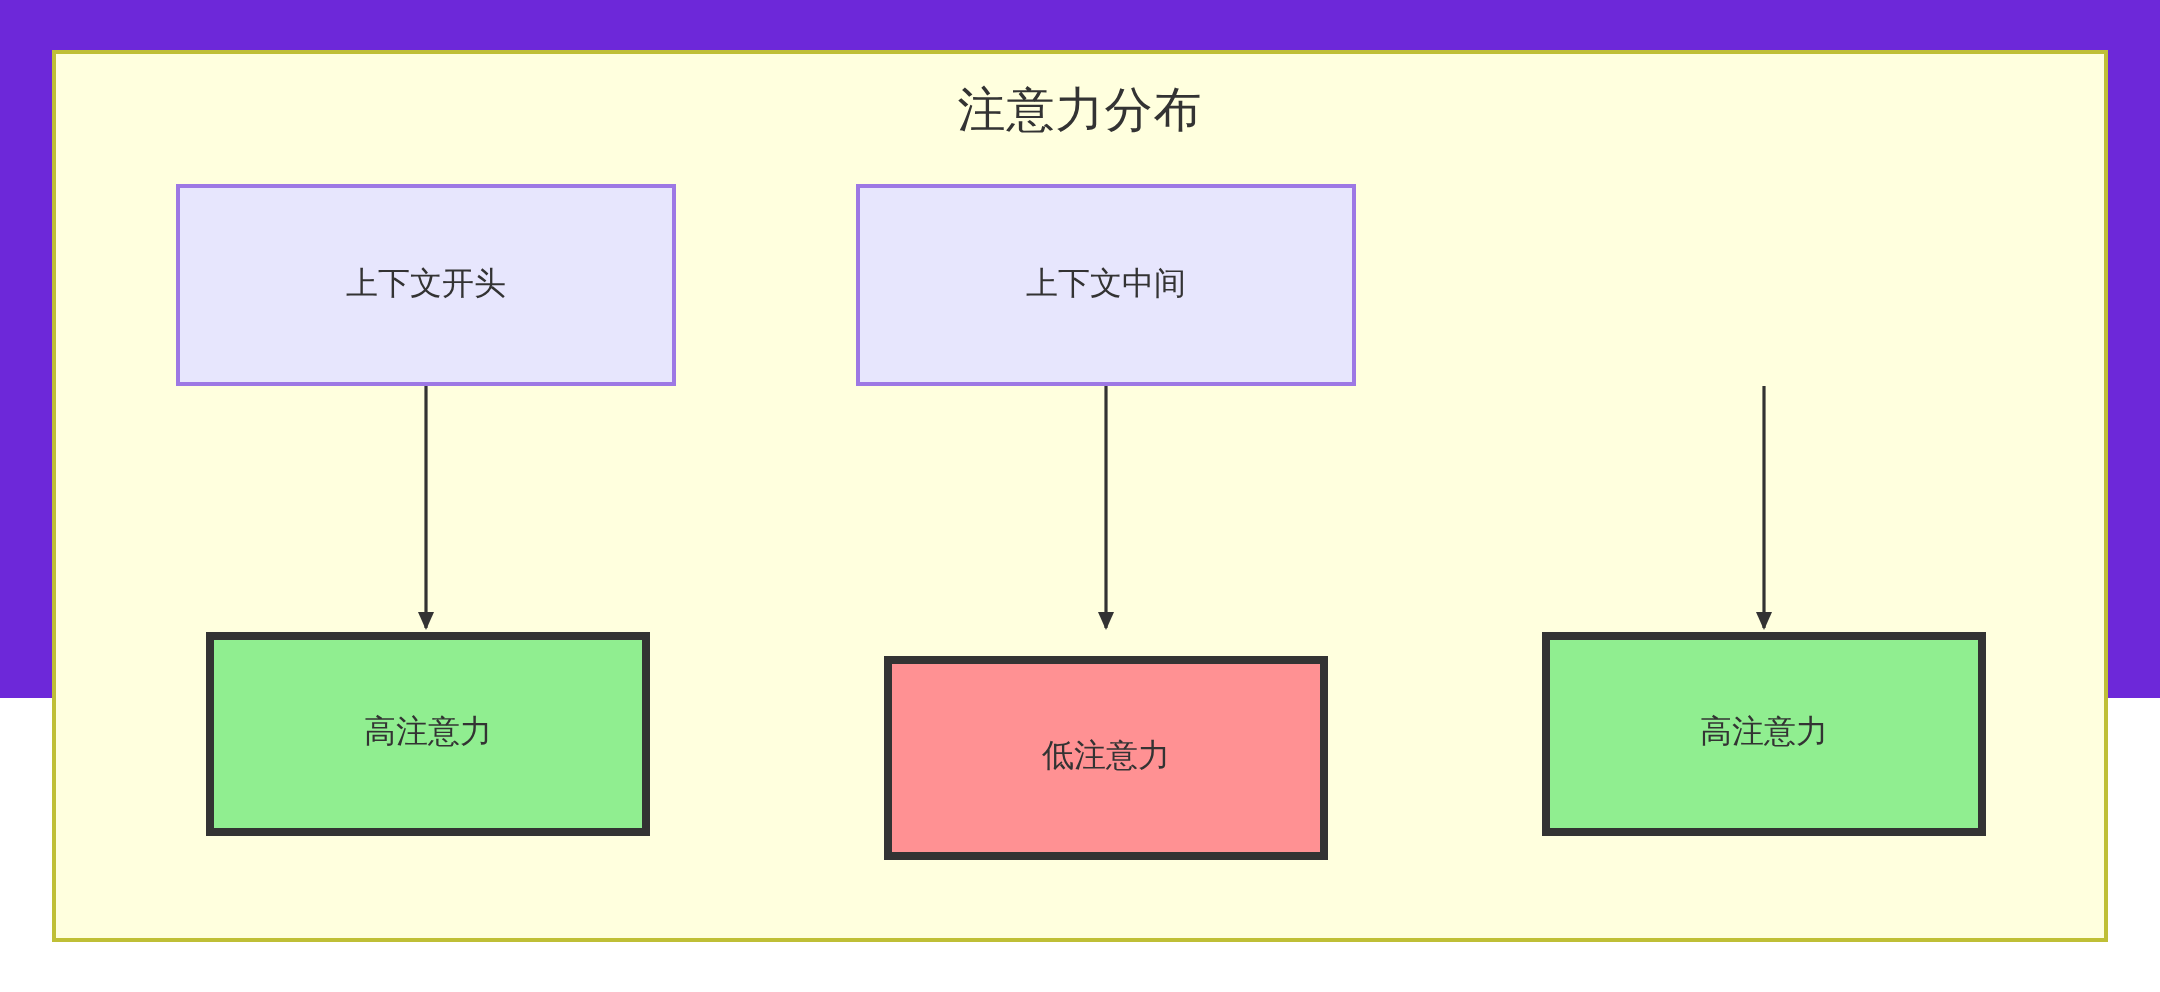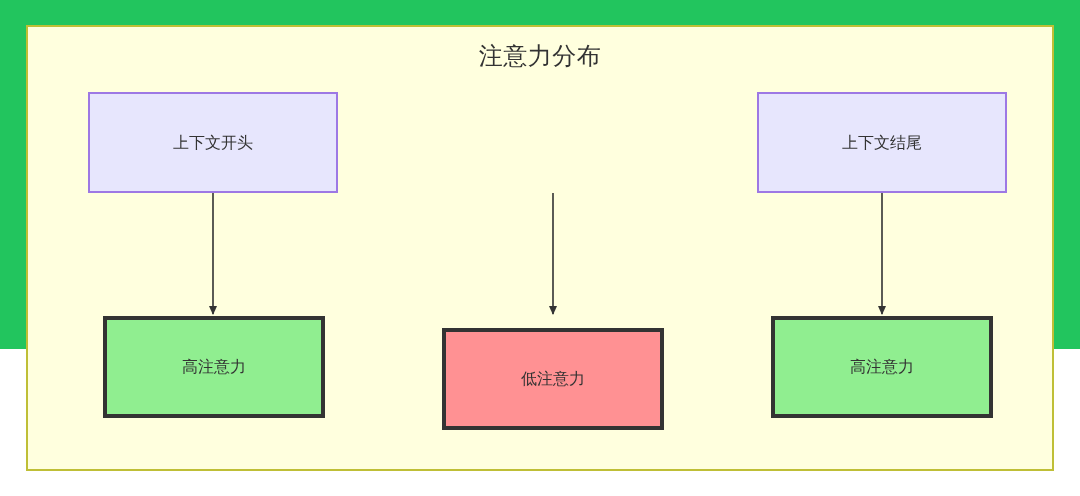--- a/index.html
+++ b/index.html
@@ -11,21 +11,21 @@
     width: 1080px;
     height: 496px;
     font-family: "Liberation Sans", "DejaVu Sans", sans-serif;
     overflow: hidden;
   }
 
   #diagram-root {
     position: relative;
     width: 1080px;
     height: 349px;
-    background: #22c55e;
+    background: #6d28d9;
   }
 
   
   .subgraph-container {
     position: absolute;
     left: 26px;
     top: 25px;
     width: 1028px;
     height: 446px;
     background: #ffffde;
@@ -120,22 +120,22 @@
     <g>
       <line x1="553" y1="193" x2="553" y2="314" stroke="#333333" stroke-width="1.6" marker-end="url(#arrowhead)"></line>
     </g>
     <g>
       <line x1="882" y1="193" x2="882" y2="314" stroke="#333333" stroke-width="1.6" marker-end="url(#arrowhead)"></line>
     </g>
   </svg>
 
   <div class="node node-context col-1">上下文开头</div>
 
+  <div class="node node-context col-2">上下文中间</div>
 
-  <div class="node node-context col-3">上下文结尾</div>
 
   <div class="node node-attention col-1">高注意力</div>
 
   <div class="node node-attention low col-2">低注意力</div>
 
   <div class="node node-attention col-3">高注意力</div>
 
 </div>
 
 </body></html>

